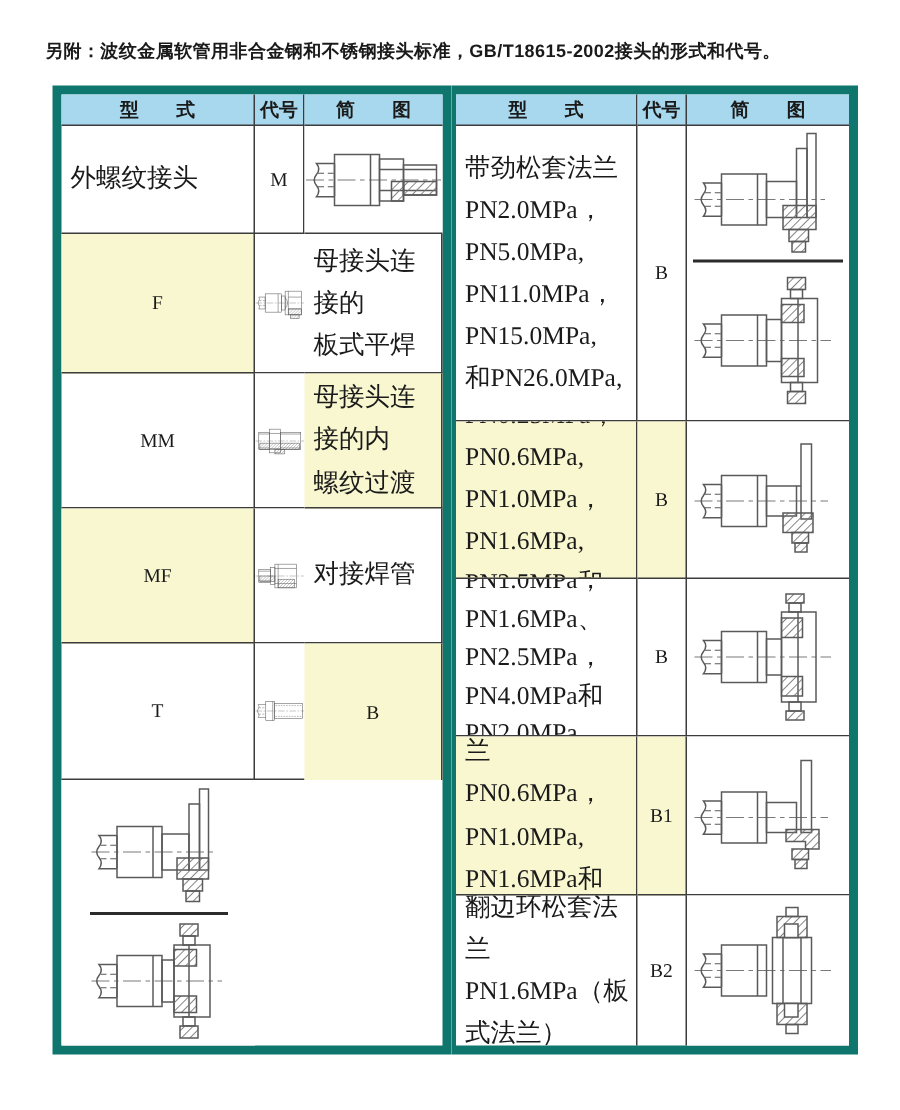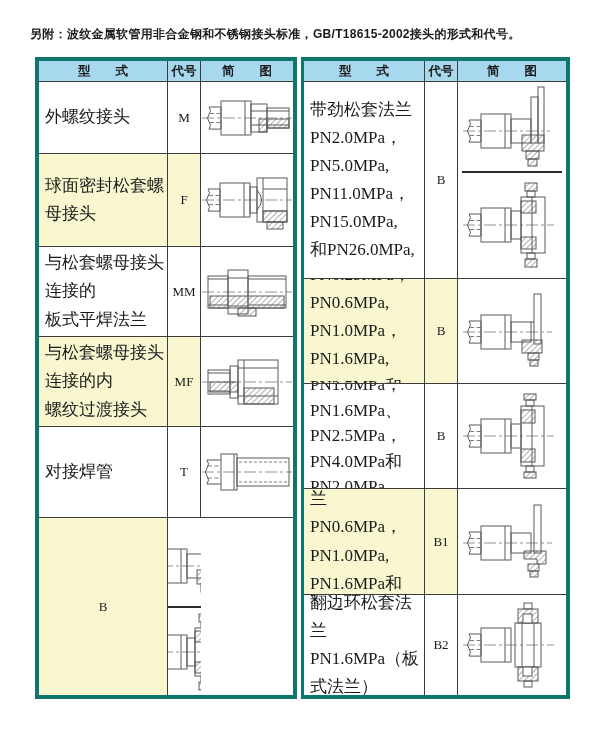--- a/index.html
+++ b/index.html
@@ -1,18 +1,18 @@
 <!DOCTYPE html>
 <html><head>
 <meta charset="utf-8">
 <style>
   html,body{margin:0;padding:0;background:#fff;}
   body{width:600px;height:740px;position:relative;font-family:"Liberation Sans",sans-serif;color:#1a1a1a;}
   .page-title{position:absolute;left:30px;top:26px;font-size:12px;font-weight:bold;letter-spacing:.3px;white-space:nowrap;}
-  .tbl{position:absolute;top:57px;display:grid;border:4px solid #0f766e;background:#fff;}
+  .tbl{position:absolute;top:57px;display:grid;border:6px solid #0f766e;background:#fff;}
   #left-tbl{left:35px;grid-template-columns:129px 33px 92px;grid-template-rows:21px 72px 93px 90px 90px 91px 177px;}
   #right-tbl{left:301px;grid-template-columns:121px 33px 108px;grid-template-rows:21px 197px 105px 105px 106px 100px;border-left-width:3px;}
   .cell{border-right:1px solid #3c3c3c;border-bottom:1px solid #3c3c3c;box-sizing:border-box;overflow:hidden;}
   .cell.ec{border-right:none;}
   .cell.er{border-bottom:none;}
   .hd{background:#a8d8ee;display:flex;align-items:center;justify-content:center;font-size:12.5px;font-weight:bold;white-space:pre;}
   .t{display:flex;align-items:center;padding:4px 2px 4px 6px;font-size:17px;line-height:1.65;white-space:pre-line;font-family:"Liberation Serif","DejaVu Serif",serif;}
   .t.lh-s{line-height:1.5;}
   .c{display:flex;align-items:center;justify-content:center;font-size:13px;font-family:"Liberation Serif","DejaVu Serif",serif;}
   .d{display:flex;align-items:center;justify-content:center;background:#fff;}
@@ -59,21 +59,20 @@
           <line x1="50" y1="39" x2="66" y2="39"></line>
         <rect x="66" y="22" width="22" height="20"></rect>
         <line x1="66" y1="25" x2="88" y2="25"></line>
           <line x1="66" y1="39" x2="88" y2="39"></line>
         <rect x="66" y="33" width="22" height="9" fill="url(#hatch)"></rect>
         <rect x="58" y="33" width="8" height="13" fill="url(#hatch)"></rect>
       </g>
     </svg>
   </div>
 
-  <div class="cell t y">球面密封松套螺母接头</div>
   <div class="cell c y">F</div>
   <div class="cell d ec">
     <svg width="92" height="74" viewBox="0 0 92 74">
       <g fill="none" stroke="#5a5a5a" stroke-width="1">
         <line x1="1" y1="37" x2="91" y2="37" stroke="#7a7a7a" stroke-width="0.8" stroke-dasharray="12 3 3 3"></line>
         <use href="#hose" transform="translate(4,37)"></use>
         <rect x="49" y="24" width="7" height="26"></rect>
         <rect x="56" y="15" width="30" height="44"></rect>
         <line x1="62" y1="15" x2="62" y2="59"></line>
         <line x1="62" y1="26" x2="86" y2="26"></line>

